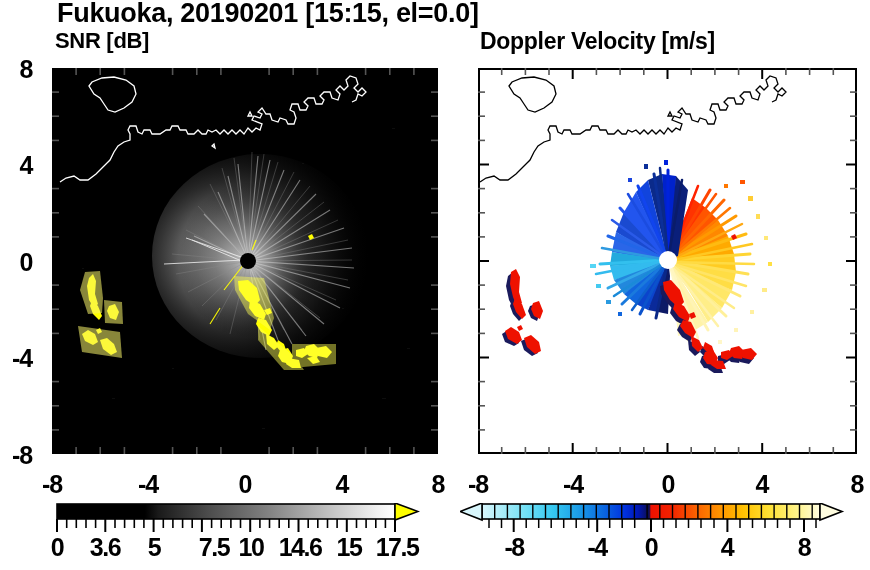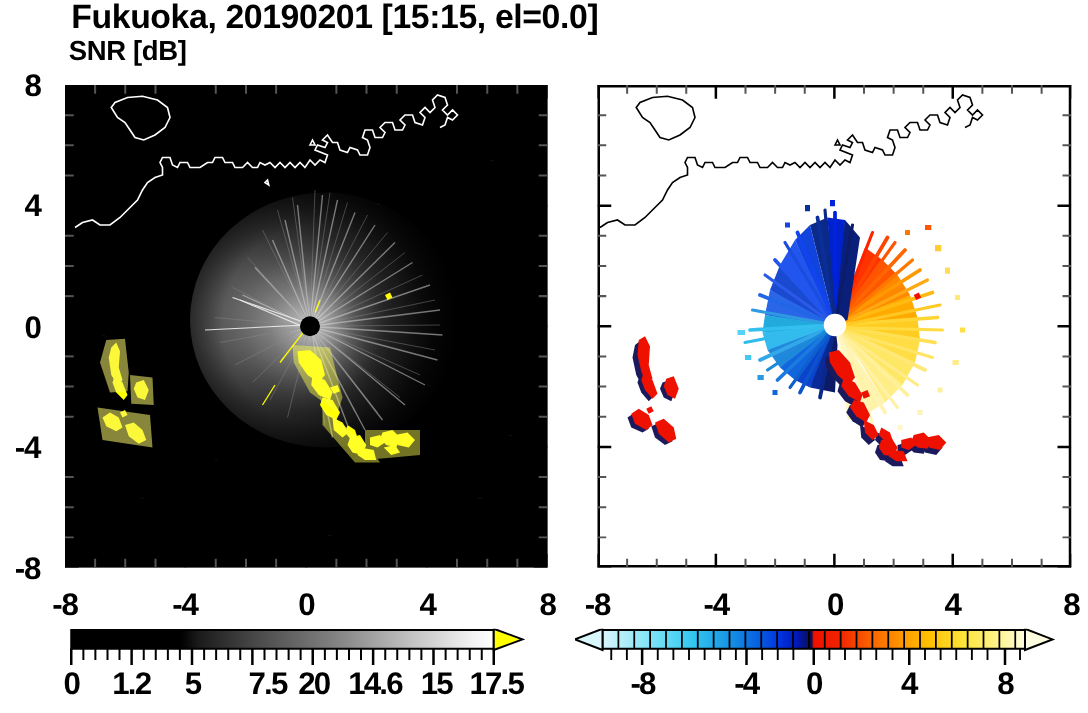--- a/index.html
+++ b/index.html
@@ -27,20 +27,21 @@
   svg{display:block;}
   .panelwrap{position:absolute;}
 </style>
 </head>
 <body>
 
 <div id="root">
 
   <div class="ttl" id="main-title">Fukuoka, 20190201 [15:15, el=0.0]</div>
   <div class="ttl" id="snr-title">SNR [dB]</div>
+  <div class="ttl" id="dop-title">Doppler Velocity [m/s]</div>
 
   <div class="panelwrap" style="left:52px;top:68px;">
     <svg width="386" height="386" viewBox="0 0 386 386">
       <defs>
         <clipPath id="clipL">
             <rect x="0" y="0" width="386" height="386"></rect>
           </clipPath>
 
         <radialGradient id="snrHalo" cx="0.5" cy="0.5" r="0.5">
           <stop offset="0%" stop-color="#d8d8d8" stop-opacity="0.95"></stop>
@@ -574,24 +575,24 @@
           <line x1="285.1" y1="16" x2="285.1" y2="25"></line>
         <line x1="304.5" y1="16" x2="304.5" y2="25"></line> 
           <line x1="314.1" y1="16" x2="314.1" y2="25"></line>
         <line x1="323.8" y1="16" x2="323.8" y2="25"></line> 
           <line x1="333.4" y1="16" x2="333.4" y2="25"></line>
       </g>
     </svg>
   </div>
 
   <div class="cblabel" style="left:37px;  top:533px; width:40px;">0</div>
-  <div class="cblabel" style="left:75px;  top:533px; width:60px;">1.2</div>
+  <div class="cblabel" style="left:75px;  top:533px; width:60px;">3.6</div>
   <div class="cblabel" style="left:134px; top:533px; width:40px;">5</div>
   <div class="cblabel" style="left:184px; top:533px; width:60px;">7.5</div>
-  <div class="cblabel" style="left:225px; top:533px; width:52px;">20</div>
+  <div class="cblabel" style="left:225px; top:533px; width:52px;">10</div>
   <div class="cblabel" style="left:267px; top:533px; width:66px;">14.6</div>
   <div class="cblabel" style="left:323px; top:533px; width:52px;">15</div>
   <div class="cblabel" style="left:364px; top:533px; width:66px;">17.5</div>
 
   <div class="panelwrap" style="left:460px;top:503px;">
     <svg width="395" height="30" viewBox="0 0 395 30">
       <defs>
         <linearGradient id="dopGrad" x1="0" y1="0" x2="1" y2="0">
           <stop offset="0%" stop-color="#d8f6fc"></stop>
           <stop offset="6%" stop-color="#a9ecf8"></stop>

